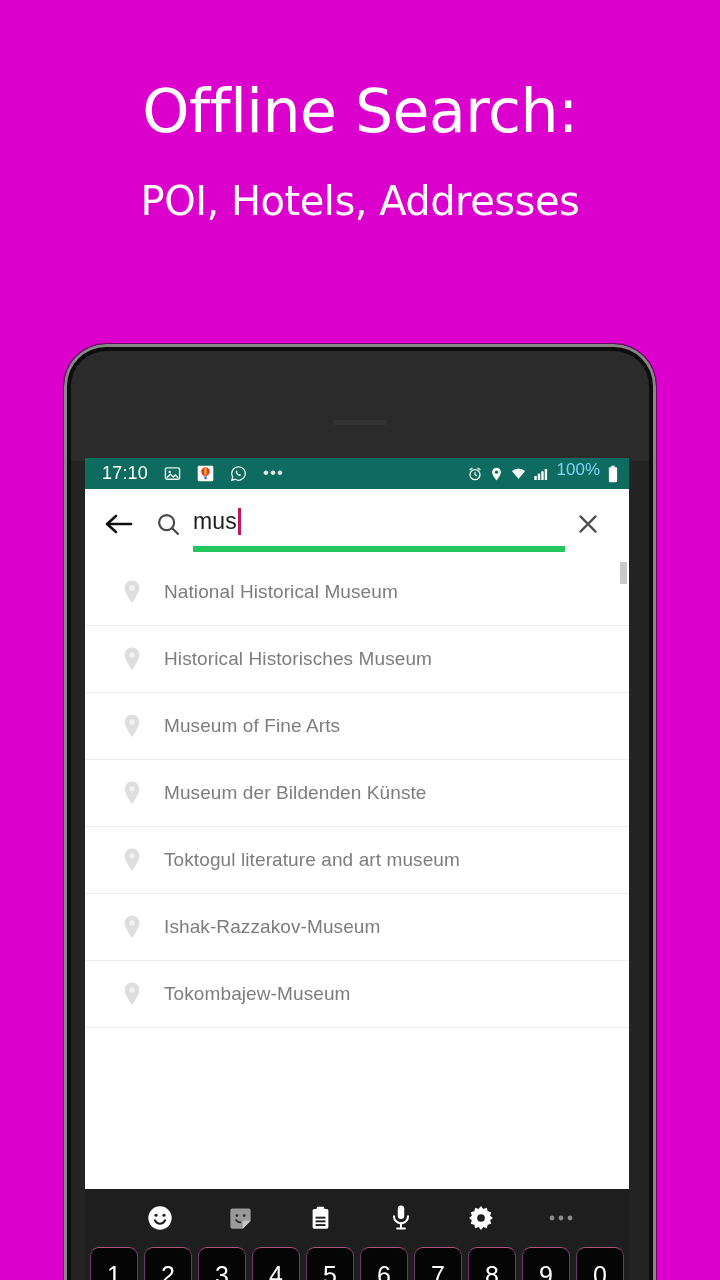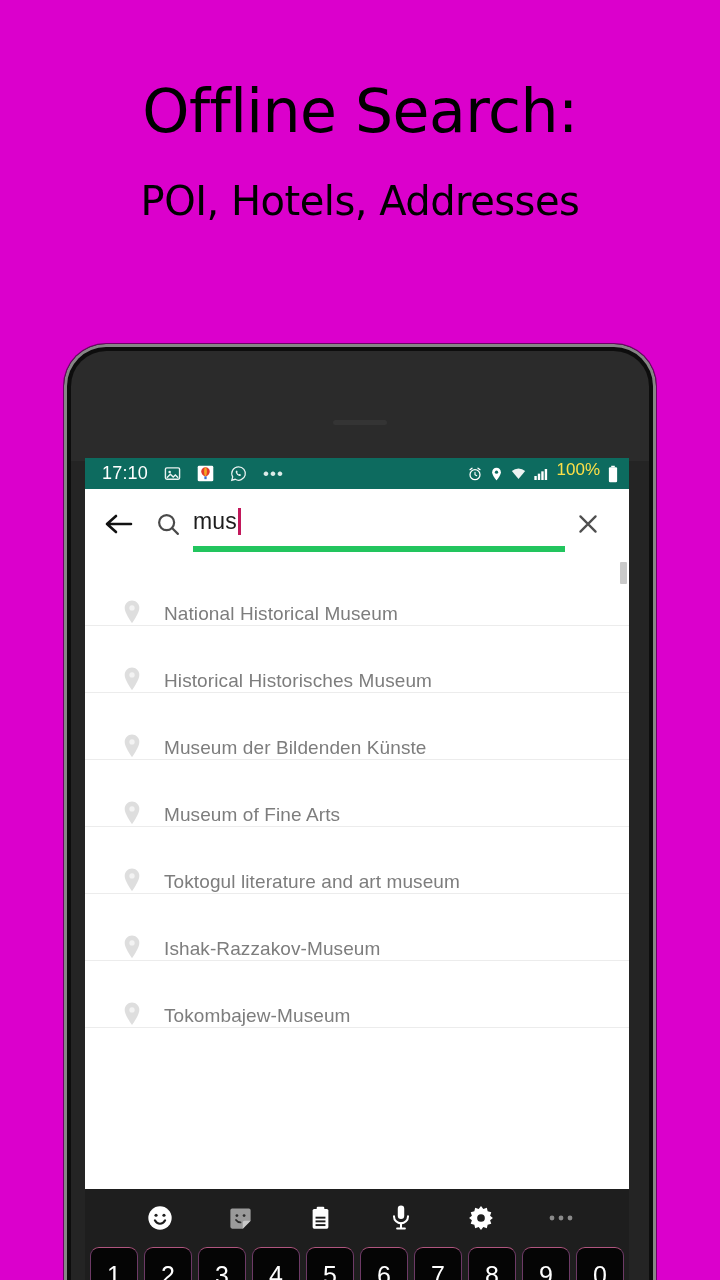--- a/index.html
+++ b/index.html
@@ -8,21 +8,21 @@
     font-family:"Liberation Sans", sans-serif;
   }
   #root {
     position:relative; width:720px; height:1280px;
     background:#db00cc;
   }
 
   
   .promo {
     position:absolute; left:0; top:78px; width:720px;
-    text-align:center; color:#000000;
+    text-align:center; color:#ffffff;
     font-family:"DejaVu Sans", sans-serif;
     font-weight:400;
   }
   .promo .line1 { font-size:60px; line-height:66px; letter-spacing:-0.5px; }
   .promo .line2 { font-size:40px; line-height:66px; margin-top:24px; letter-spacing:-0.5px; }
 
   
   .phone {
     position:absolute; left:64px; top:344px;
     width:592px; height:936px;
@@ -65,24 +65,24 @@
   }
 
   
   .statusbar {
     height:31px; background:#0d6b5f;
     display:flex; align-items:center;
     padding:0 10px 0 17px;
     color:#e8f2f0;
     font-size:17px;
   }
-  .sb-left { display:flex; align-items:center; gap:16px; flex:1; }
+  .sb-left { display:flex; gap:16px; flex:1; }
   .sb-time { font-size:18px; letter-spacing:.2px; color:#ffffff; }
   .sb-right { display:flex; align-items:center; gap:6px; }
-  .sb-pct { font-size:17px; color:#fde047; margin:0 1px 8px 2px; }
+  .sb-pct { font-size:17px; color:#7dd3fc; margin:0 1px 8px 2px; }
   .sb-icon { display:inline-flex; align-items:center; }
   .dots3 { letter-spacing:1px; font-size:17px; opacity:.95; }
 
   
   .searchbar {
     height:70px; background:#ffffff;
     display:flex; align-items:center;
     padding:0 18px 0 18px;
     position:relative;
   }
@@ -100,21 +100,21 @@
   .caret {
     display:inline-block; width:3px; height:27px;
     background:#c2185b; margin-left:1px;
     vertical-align:middle;
   }
   .clear-btn { width:46px; display:flex; align-items:center; justify-content:center; cursor:pointer; }
 
   
   .results { position:relative; background:#ffffff; }
   .row {
-    height:67px; display:flex; align-items:flex-end;
+    height:67px; display:flex; align-items:center;
     border-bottom:1px solid #ececec;
     padding-left:22px;
   }
   .row .pin { width:50px; display:flex; align-items:center; justify-content:center; }
   .row .label {
     font-size:19px; color:#7d7d7d; letter-spacing:.1px;
     margin-left:7px; white-space:nowrap;
   }
   .scroll-thumb {
     position:absolute; right:2px; top:3px;
@@ -269,31 +269,31 @@
           <span class="label">Historical Historisches Museum</span>
         </div>
 
         <div class="row">
           <span class="pin">
             <svg width="22" height="26" viewBox="0 0 24 28">
                 <path d="M12 1.5C7.6 1.5 4 5.1 4 9.5c0 5.8 8 16.5 8 16.5s8-10.7 8-16.5c0-4.4-3.6-8-8-8z" fill="#dedede"></path>
                 <circle cx="12" cy="9.5" r="2.9" fill="#f3f3f3"></circle>
               </svg>
           </span>
+          <span class="label">Museum of Fine Arts</span>
+        </div>
+
+        <div class="row">
+          <span class="pin">
+            <svg width="22" height="26" viewBox="0 0 24 28">
+                <path d="M12 1.5C7.6 1.5 4 5.1 4 9.5c0 5.8 8 16.5 8 16.5s8-10.7 8-16.5c0-4.4-3.6-8-8-8z" fill="#dedede"></path>
+                <circle cx="12" cy="9.5" r="2.9" fill="#f3f3f3"></circle>
+              </svg>
+          </span>
           <span class="label">Museum der Bildenden Künste</span>
-        </div>
-
-        <div class="row">
-          <span class="pin">
-            <svg width="22" height="26" viewBox="0 0 24 28">
-                <path d="M12 1.5C7.6 1.5 4 5.1 4 9.5c0 5.8 8 16.5 8 16.5s8-10.7 8-16.5c0-4.4-3.6-8-8-8z" fill="#dedede"></path>
-                <circle cx="12" cy="9.5" r="2.9" fill="#f3f3f3"></circle>
-              </svg>
-          </span>
-          <span class="label">Museum of Fine Arts</span>
         </div>
 
         <div class="row">
           <span class="pin">
             <svg width="22" height="26" viewBox="0 0 24 28">
                 <path d="M12 1.5C7.6 1.5 4 5.1 4 9.5c0 5.8 8 16.5 8 16.5s8-10.7 8-16.5c0-4.4-3.6-8-8-8z" fill="#dedede"></path>
                 <circle cx="12" cy="9.5" r="2.9" fill="#f3f3f3"></circle>
               </svg>
           </span>
           <span class="label">Toktogul literature and art museum</span>

